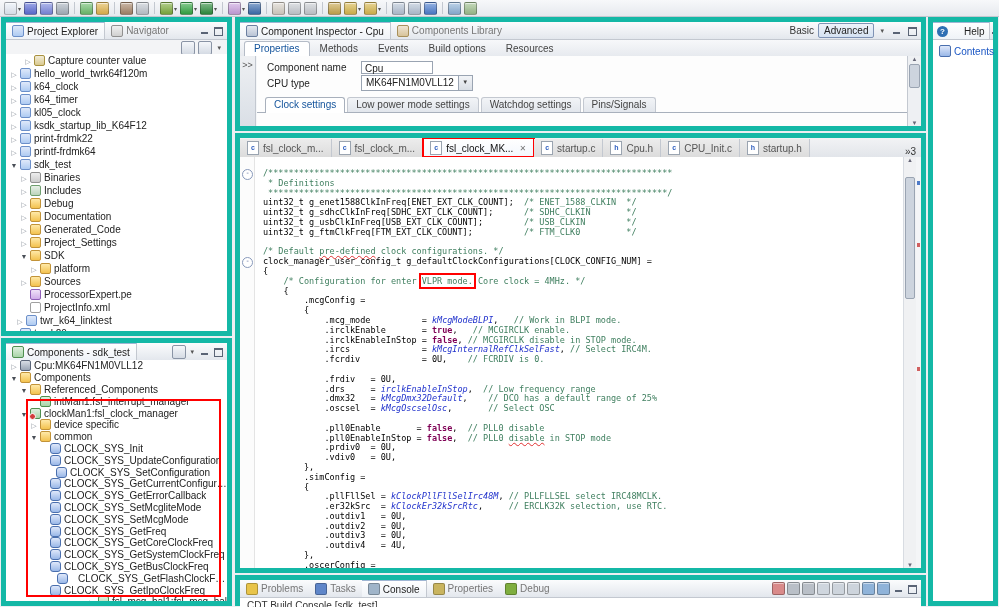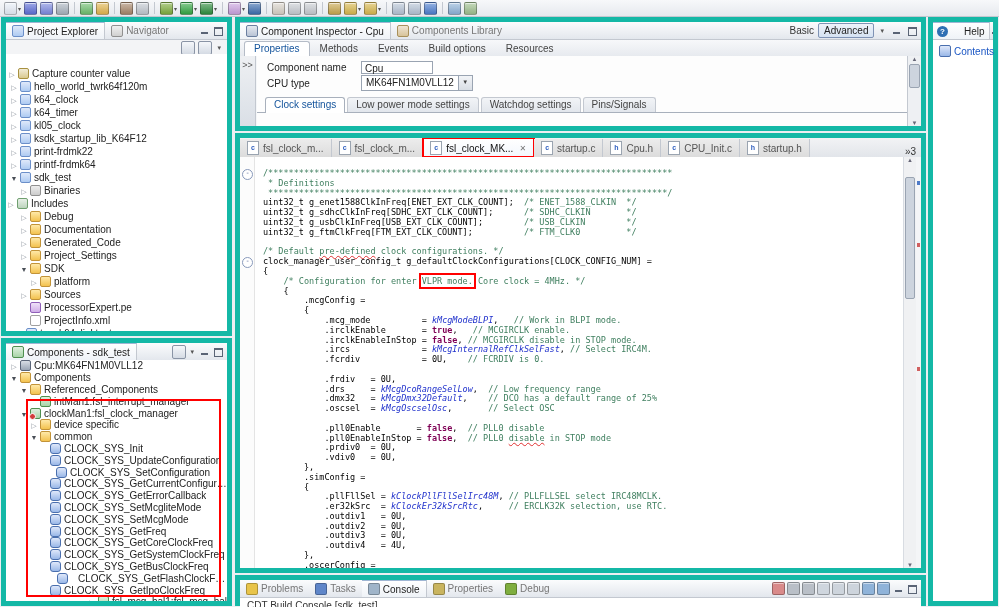--- a/index.html
+++ b/index.html
@@ -263,21 +263,21 @@
         <span class="winbtn min"></span>
         <span class="winbtn max"></span>
       </div>
     </div>
     <div class="viewbar">
       <span class="mini-ic"></span>
       <span class="mini-ic"></span>
       <span class="menu-caret">▾</span>
     </div>
     <div class="tree" id="pe-tree">
-        <div class="trow" style="padding-left: 1px; margin-top: 13px;">
+        <div class="trow" style="padding-left: 17px;">
           <span class="exp closed"></span>
           <span class="ticon ic-cap"></span>
           <span class="tlabel">Capture counter value</span>
         </div>
         <div class="trow" style="padding-left: 3px;">
           <span class="exp closed"></span>
           <span class="ticon ic-prj"></span>
           <span class="tlabel">hello_world_twrk64f120m</span>
         </div>
         <div class="trow" style="padding-left: 3px;">
@@ -313,21 +313,21 @@
         <div class="trow" style="padding-left: 3px;">
           <span class="exp open"></span>
           <span class="ticon ic-prj"></span>
           <span class="tlabel">sdk_test</span>
         </div>
         <div class="trow" style="padding-left: 13px;">
           <span class="exp closed"></span>
           <span class="ticon ic-bin"></span>
           <span class="tlabel">Binaries</span>
         </div>
-        <div class="trow" style="">
+        <div class="trow" style="padding-left: 13px;">
           <span class="exp closed"></span>
           <span class="ticon ic-inc"></span>
           <span class="tlabel">Includes</span>
         </div>
         <div class="trow" style="padding-left: 13px;">
           <span class="exp closed"></span>
           <span class="ticon ic-fld"></span>
           <span class="tlabel">Debug</span>
         </div>
         <div class="trow" style="padding-left: 13px;">
@@ -620,21 +620,21 @@
           <div class="cl"><span class="s-p">    {</span></div>
           <div class="cl"><span class="s-p">        .mcgConfig =</span></div>
           <div class="cl"><span class="s-p">        {</span></div>
           <div class="cl"><span class="s-p">            .mcg_mode          = </span><span class="s-e">kMcgModeBLPI</span><span class="s-p">,   </span><span class="s-c">// Work in BLPI mode.</span></div>
           <div class="cl"><span class="s-p">            .irclkEnable       = </span><span class="s-k">true</span><span class="s-p">,   </span><span class="s-c">// MCGIRCLK enable.</span></div>
           <div class="cl"><span class="s-p">            .irclkEnableInStop = </span><span class="s-k">false</span><span class="s-p">, </span><span class="s-c">// MCGIRCLK disable in STOP mode.</span></div>
           <div class="cl"><span class="s-p">            .ircs              = </span><span class="s-e">kMcgInternalRefClkSelFast</span><span class="s-p">, </span><span class="s-c">// Select IRC4M.</span></div>
           <div class="cl"><span class="s-p">            .fcrdiv            = 0U,    </span><span class="s-c">// FCRDIV is 0.</span></div>
           <div class="cl"> </div>
           <div class="cl"><span class="s-p">            .frdiv   = 0U,</span></div>
-          <div class="cl"><span class="s-p">            .drs     = </span><span class="s-e">kMcgDcoRangeSelLow</span><span class="s-p">,  </span><span class="s-c">// Low frequency range</span></div>
+          <div class="cl"><span class="s-p">            .drs     = </span><span class="s-e">irclkEnableInStop</span><span class="s-p">,  </span><span class="s-c">// Low frequency range</span></div>
           <div class="cl"><span class="s-p">            .dmx32   = </span><span class="s-e">kMcgDmx32Default</span><span class="s-p">,    </span><span class="s-c">// DCO has a default range of 25%</span></div>
           <div class="cl"><span class="s-p">            .oscsel  = </span><span class="s-e">kMcgOscselOsc</span><span class="s-p">,       </span><span class="s-c">// Select OSC</span></div>
           <div class="cl"> </div>
           <div class="cl"><span class="s-p">            .pll0Enable       = </span><span class="s-k">false</span><span class="s-p">,  </span><span class="s-c">// PLL0 disable</span></div>
           <div class="cl"><span class="s-p">            .pll0EnableInStop = </span><span class="s-k">false</span><span class="s-p">,  </span><span class="s-c">// PLL0 </span><span class="s-cs">disable</span><span class="s-c"> in STOP mode</span></div>
           <div class="cl"><span class="s-p">            .prdiv0  = 0U,</span></div>
           <div class="cl"><span class="s-p">            .vdiv0   = 0U,</span></div>
           <div class="cl"><span class="s-p">        },</span></div>
           <div class="cl"><span class="s-p">        .simConfig =</span></div>
           <div class="cl"><span class="s-p">        {</span></div>

